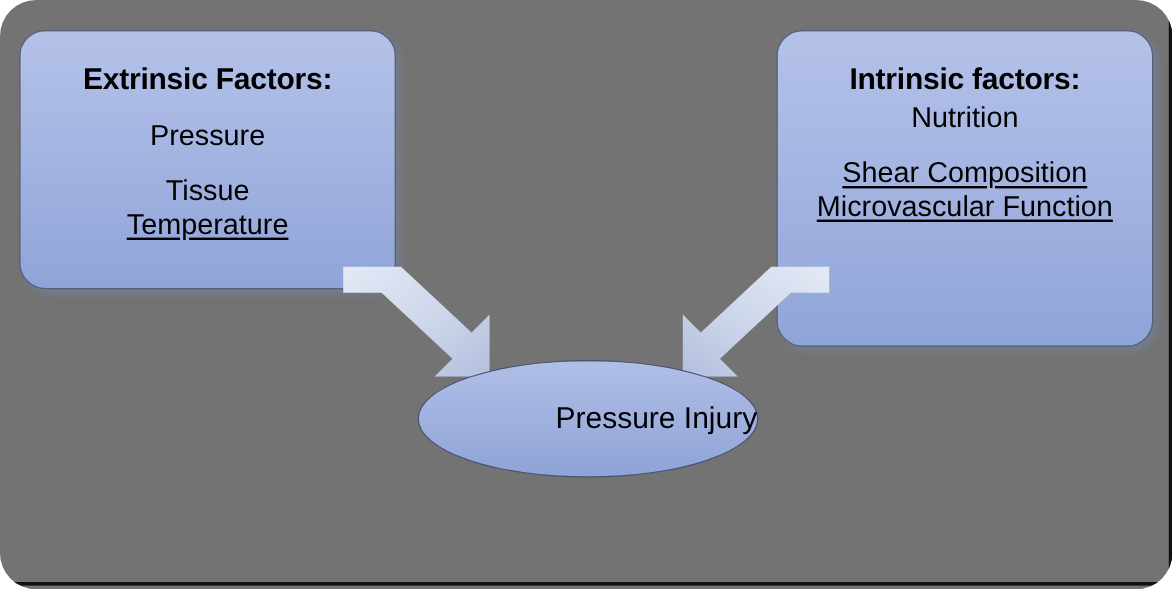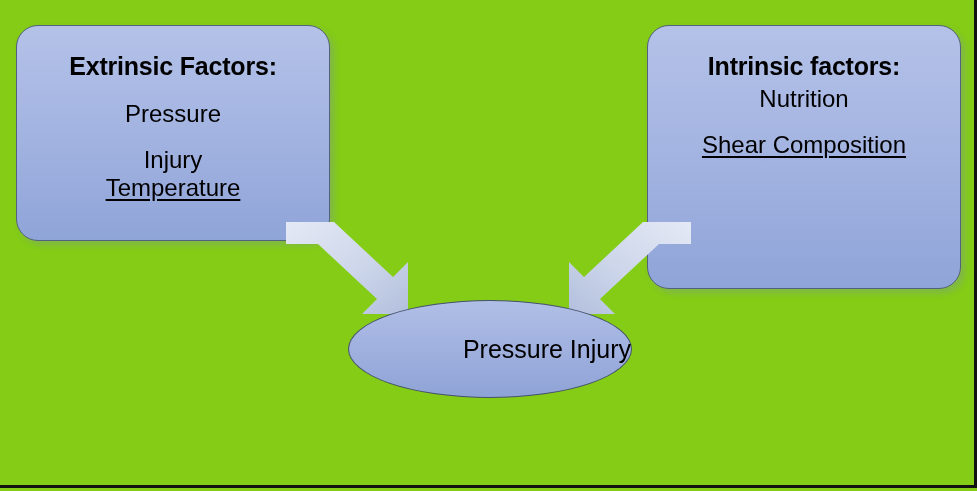--- a/index.html
+++ b/index.html
@@ -8,22 +8,23 @@
     padding: 0;
     background: #ffffff;
   }
   body {
     font-family: "Liberation Sans", sans-serif;
   }
   #canvas {
     position: relative;
     width: 977px;
     height: 491px;
-    background: #84cc16;
+    background: #737373;
     overflow: hidden;
+    border-radius: 30px;
   }
 
   
   .factor-box {
     position: absolute;
     box-sizing: border-box;
     border-radius: 22px;
     border: 1px solid #53607e;
     background: linear-gradient(to bottom, #b4c2e8 0%, #a5b5e2 45%, #8fa4d8 100%);
     box-shadow: 4px 4px 6px rgba(120,140,185,0.32);
@@ -136,28 +137,29 @@
   }
 </style>
 </head>
 <body>
 
 <div id="canvas">
 
   <div class="factor-box" id="box-extrinsic">
     <div class="box-title">Extrinsic Factors:</div>
     <div class="box-item">Pressure</div>
-    <div class="box-item">Injury</div>
+    <div class="box-item">Tissue</div>
     <div class="box-item u">Temperature</div>
   </div>
 
   <div class="factor-box" id="box-intrinsic">
     <div class="box-title">Intrinsic factors:</div>
     <div class="box-item">Nutrition</div>
     <div class="box-item u">Shear Composition</div>
+    <div class="box-item u">Microvascular Function</div>
   </div>
 
   <svg class="arrow-svg" id="arrow-left" viewBox="0 0 150 92">
     <defs>
       <linearGradient id="gradArrowL" x1="0" y1="0" x2="1" y2="1">
         <stop offset="0%" stop-color="#e4e9f5"></stop>
         <stop offset="55%" stop-color="#cdd6ea"></stop>
         <stop offset="100%" stop-color="#b2bfdd"></stop>
       </linearGradient>
     </defs>

